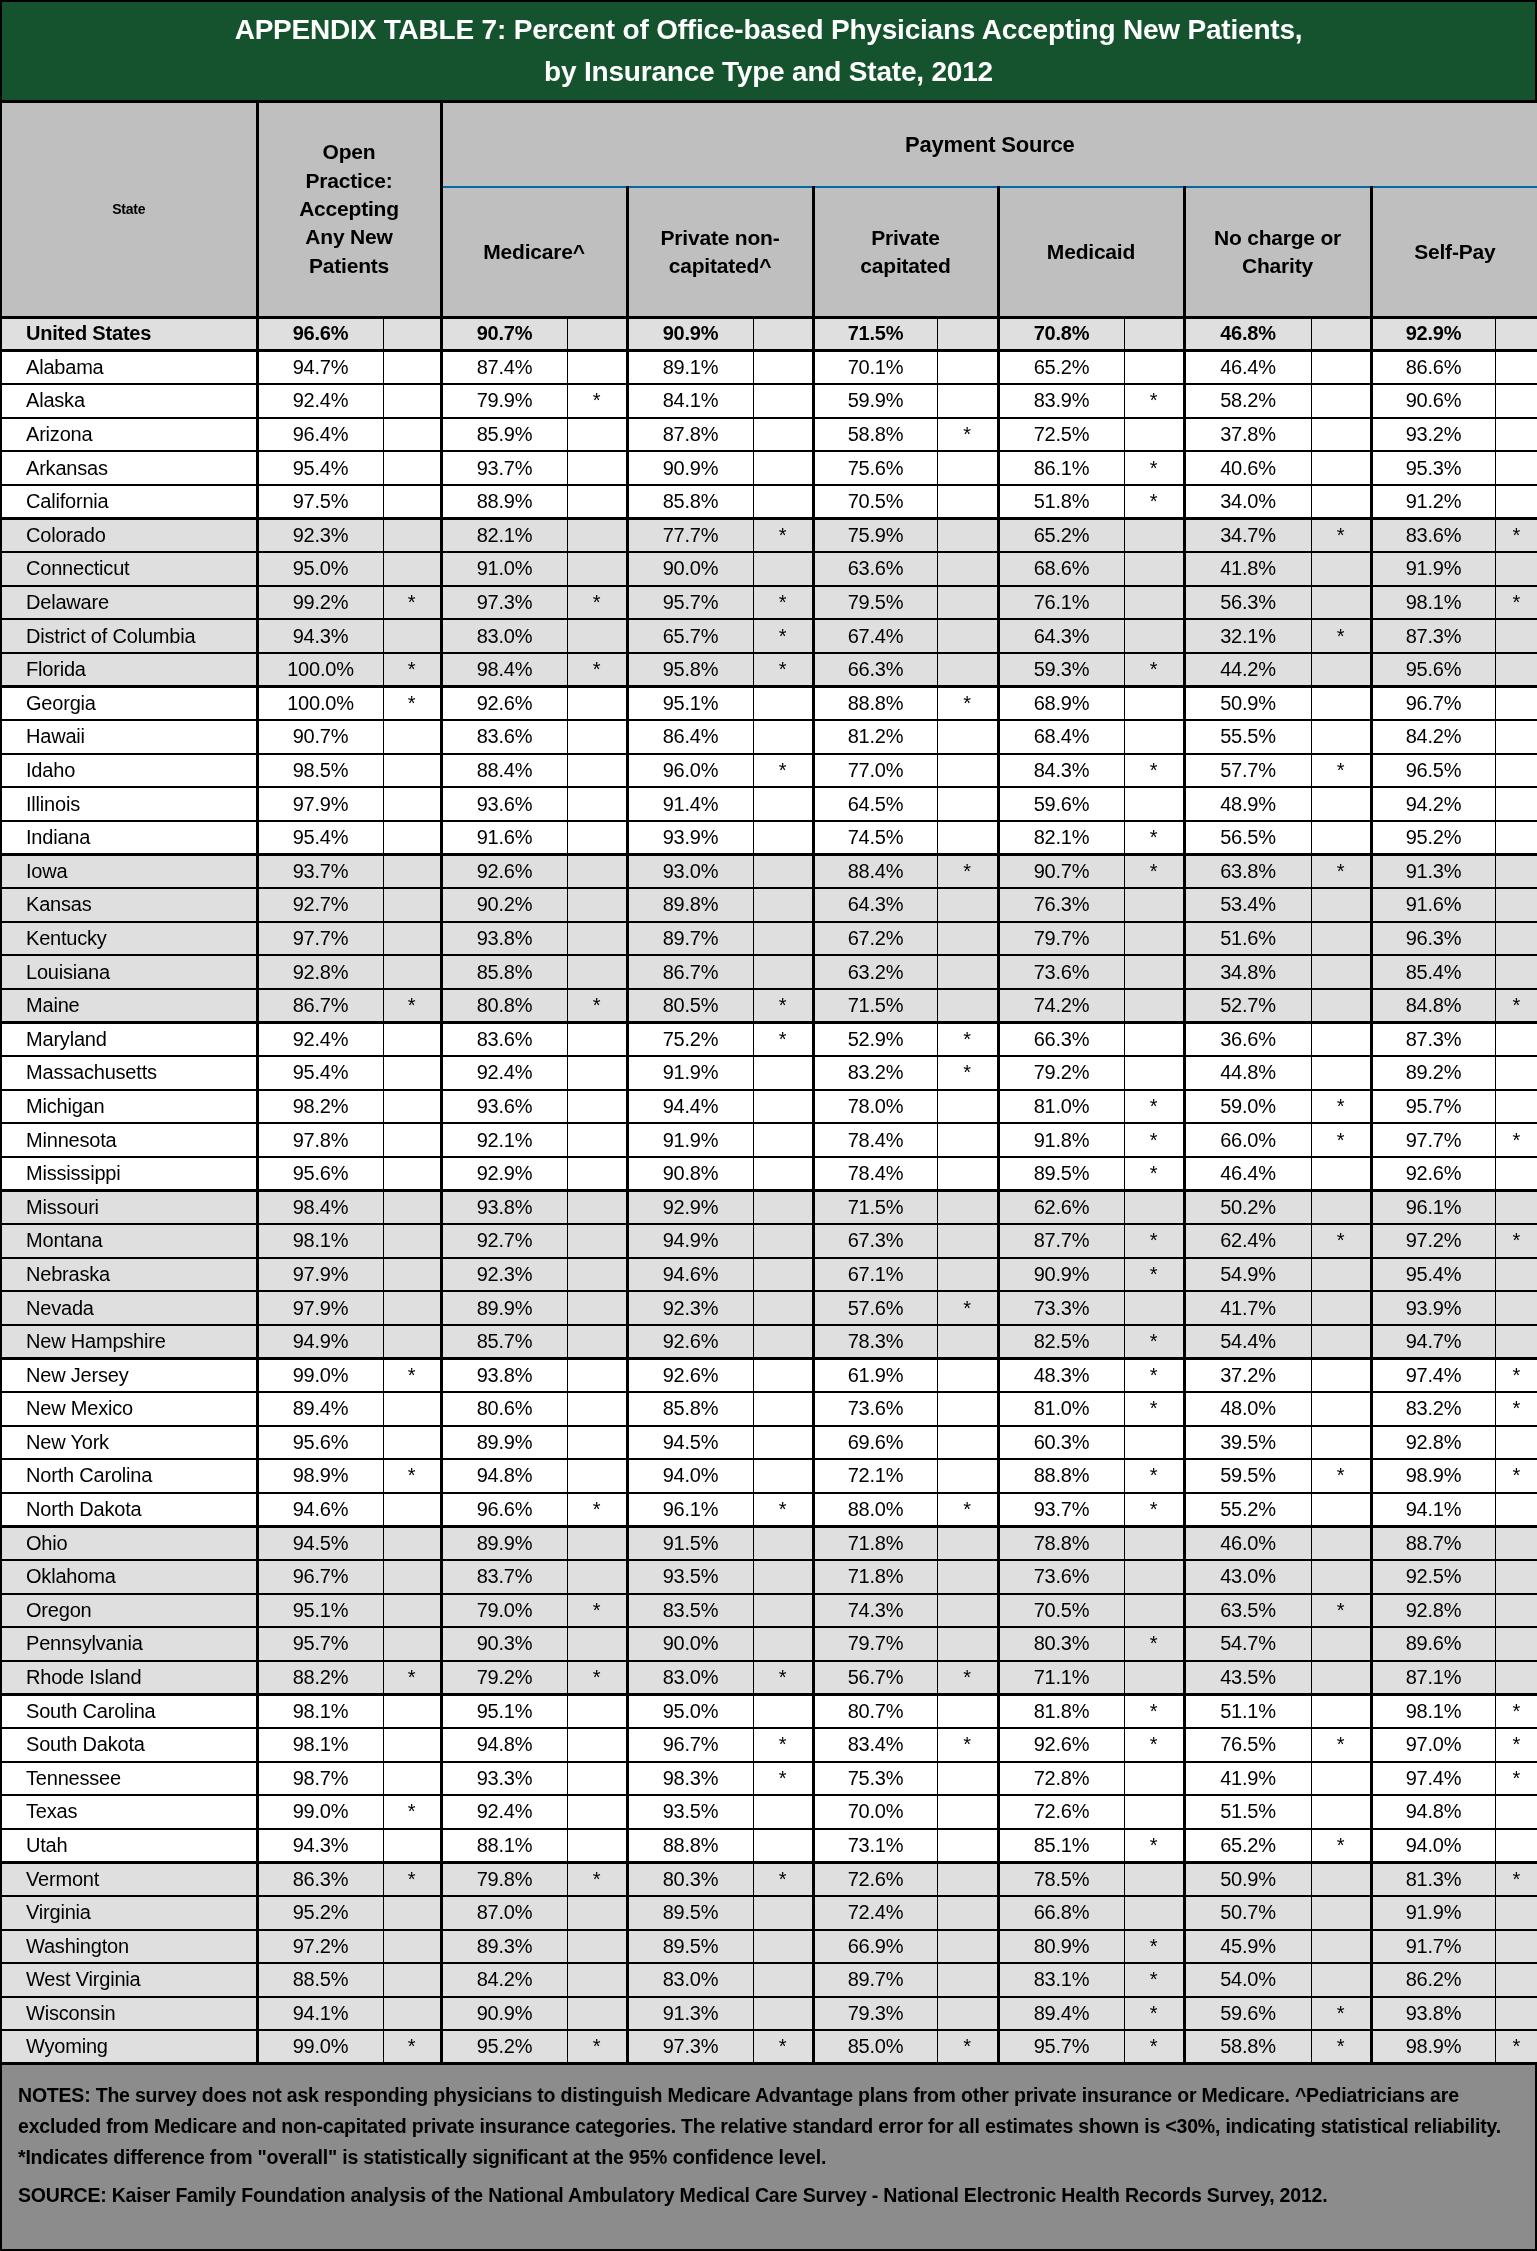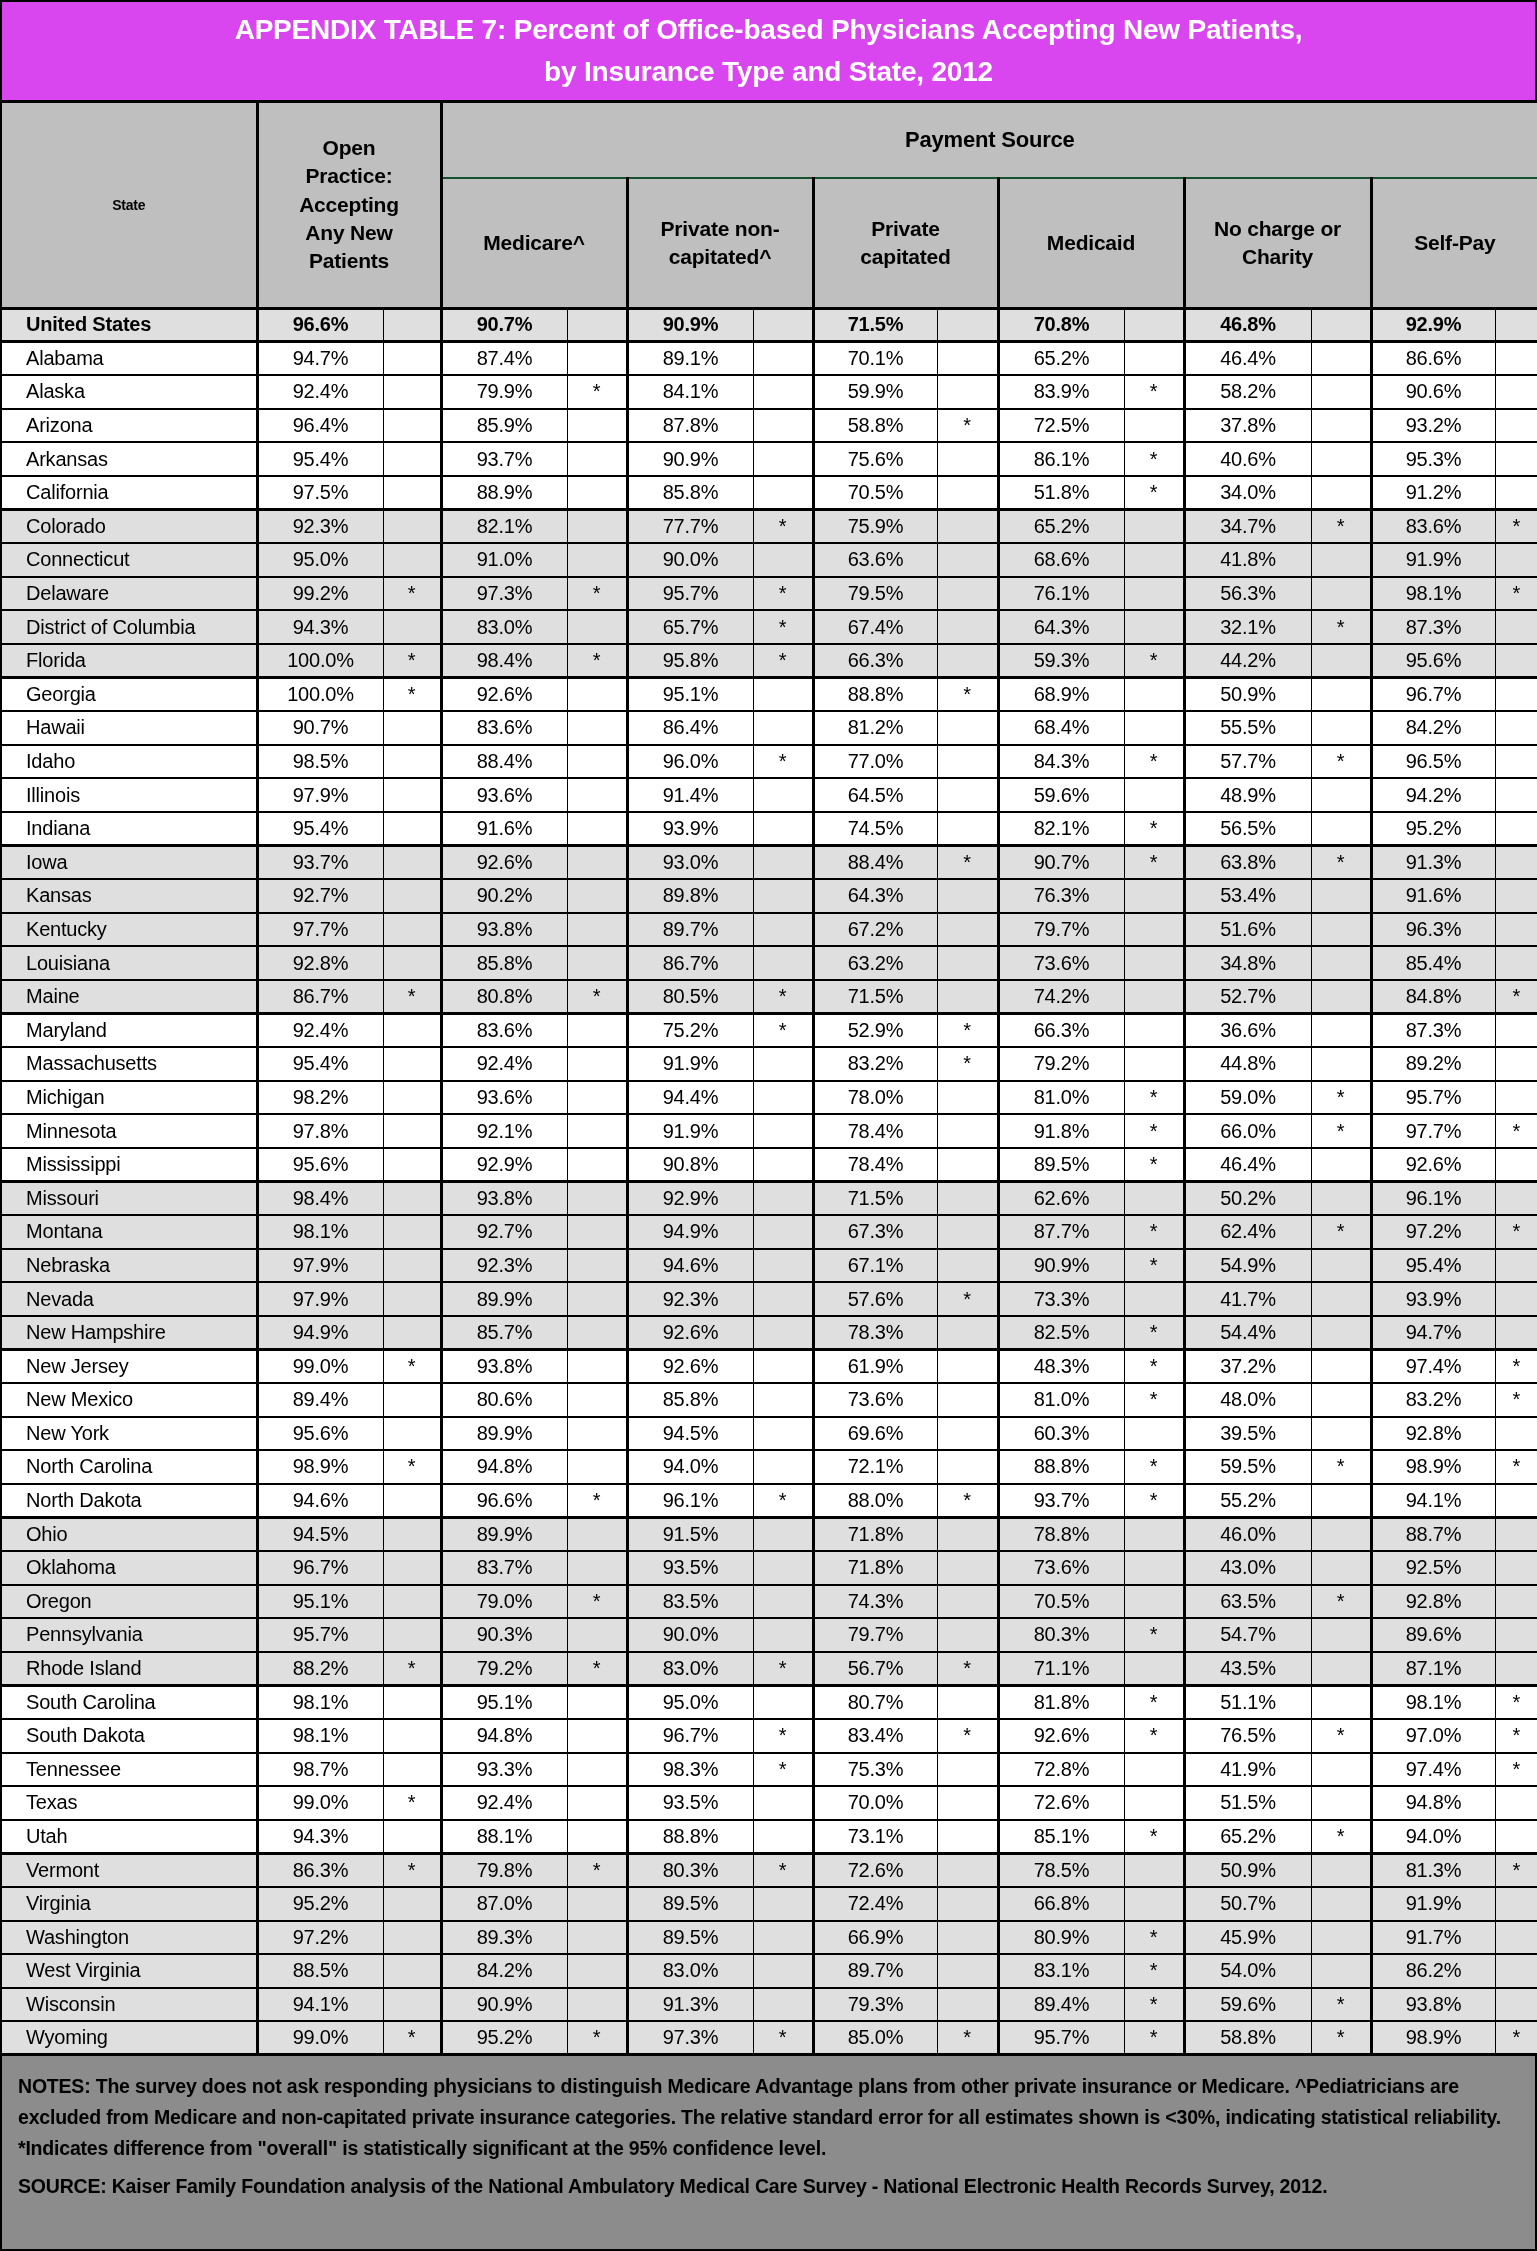--- a/index.html
+++ b/index.html
@@ -4,38 +4,38 @@
 <style>
   html,body{margin:0;padding:0;background:#ffffff;}
   .page{
     width:1537px;height:2251px;box-sizing:border-box;
     border:2px solid #000;
     display:flex;flex-direction:column;
     font-family:"Liberation Sans",sans-serif;
     color:#000;background:#fff;
   }
   .title-bar{
-    background:#d946ef;color:#fff;
+    background:#14532d;color:#fff;
     height:101px;flex:0 0 auto;box-sizing:border-box;
     border-bottom:3px solid #000;
     display:flex;flex-direction:column;justify-content:center;align-items:center;
     font-weight:700;font-size:28px;line-height:42px;text-align:center;
     letter-spacing:-0.2px;
   }
   table.data{
     border-collapse:collapse;table-layout:fixed;width:100%;flex:0 0 auto;
     letter-spacing:-0.2px;
   }
   table.data th{
     background:#BFBFBF;font-weight:700;vertical-align:middle;text-align:center;
     padding:0 20px;box-sizing:border-box;white-space:pre-line;
   }
   th.h-state{font-size:14px;border-right:3px solid #000;}
   th.h-open{font-size:21px;line-height:1.35;border-right:3px solid #000;border-left:3px solid #000;}
-  th.h-paysource{font-size:22px;height:75px;border-bottom:2px solid #14532d;}
+  th.h-paysource{font-size:22px;height:84px;border-bottom:2px solid #0369a1;}
   tr.subhead th{font-size:21px;line-height:1.3;height:130px;border-left:3px solid #000;}
   tr.subhead th:first-child{border-left:none;}
   thead th{border-bottom:3px solid #000;}
   thead tr.tophead th{border-top:none;}
 
   tbody td{
     height:33.6px;padding:0;font-size:20px;vertical-align:middle;
     border-top:2px solid #000;box-sizing:border-box;background:#fff;
   }
   tbody tr.shaded td{background:#DFDFDF;}

